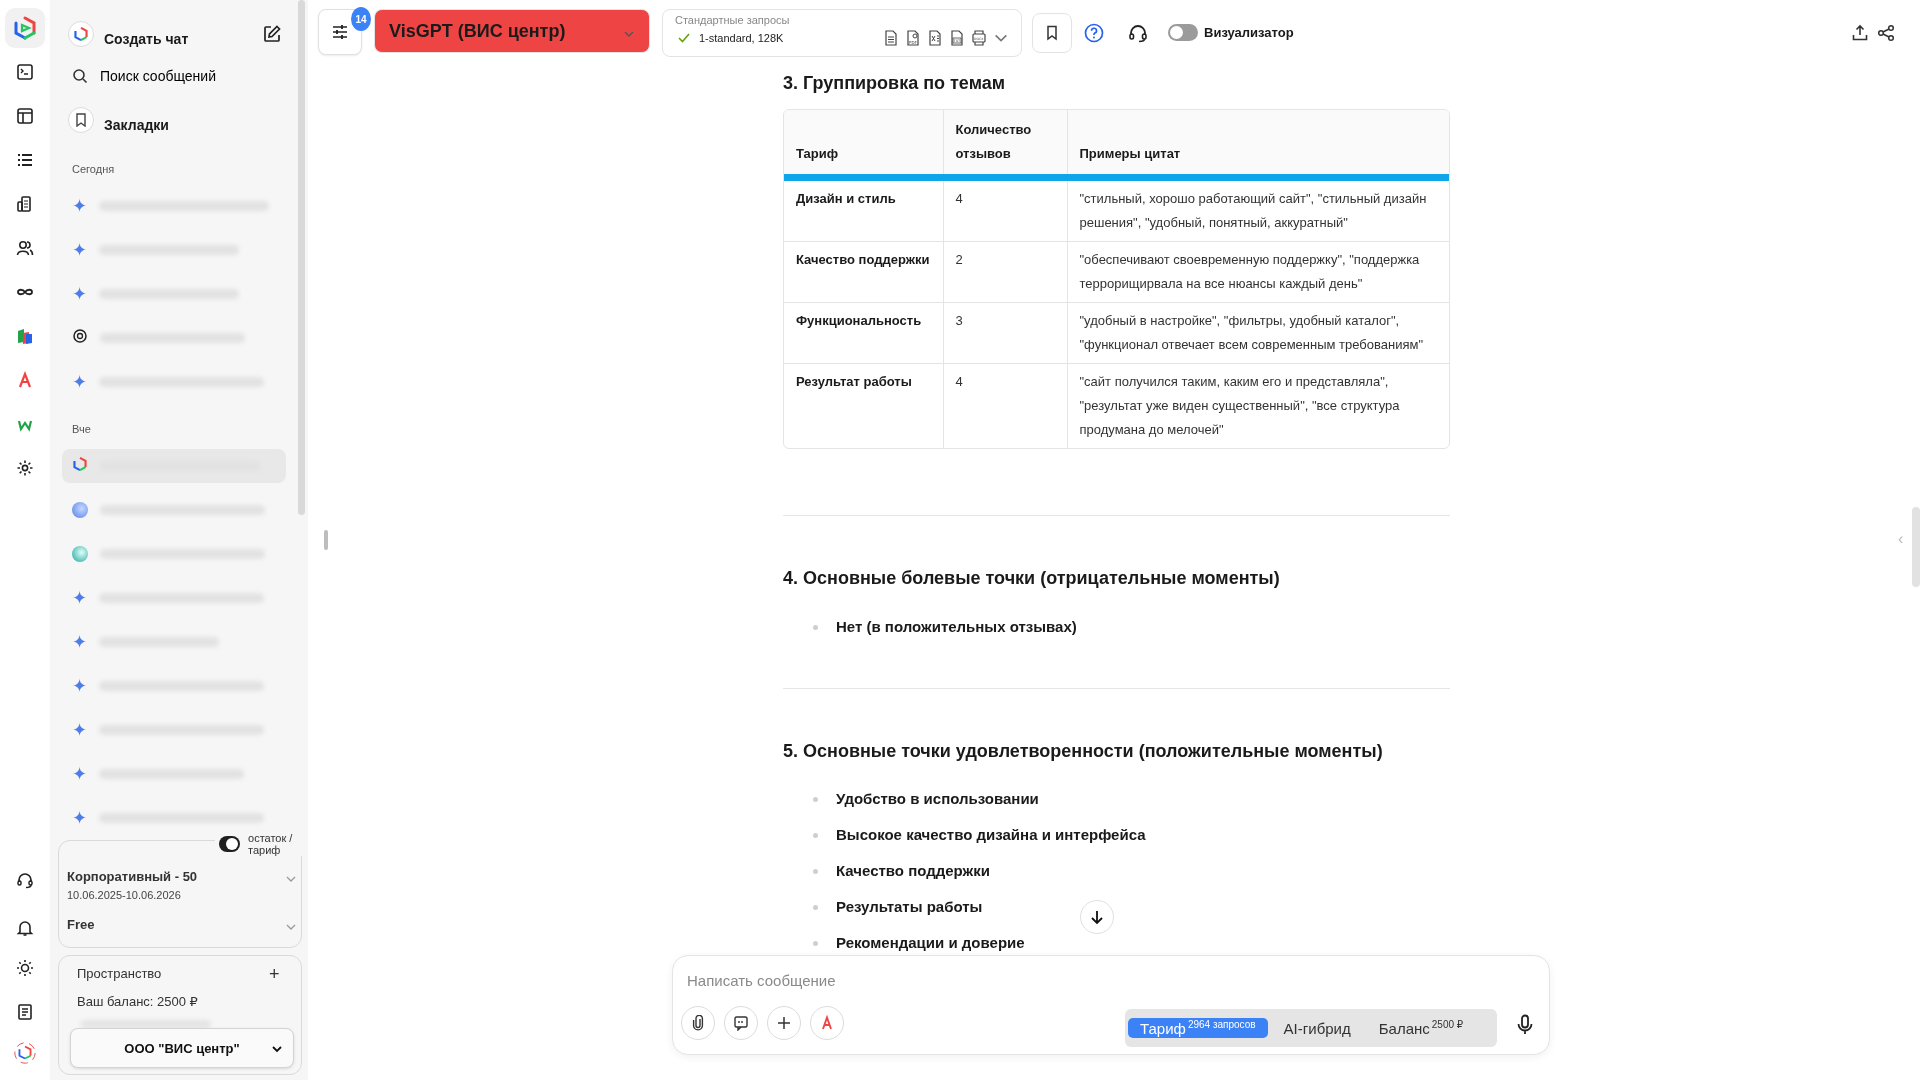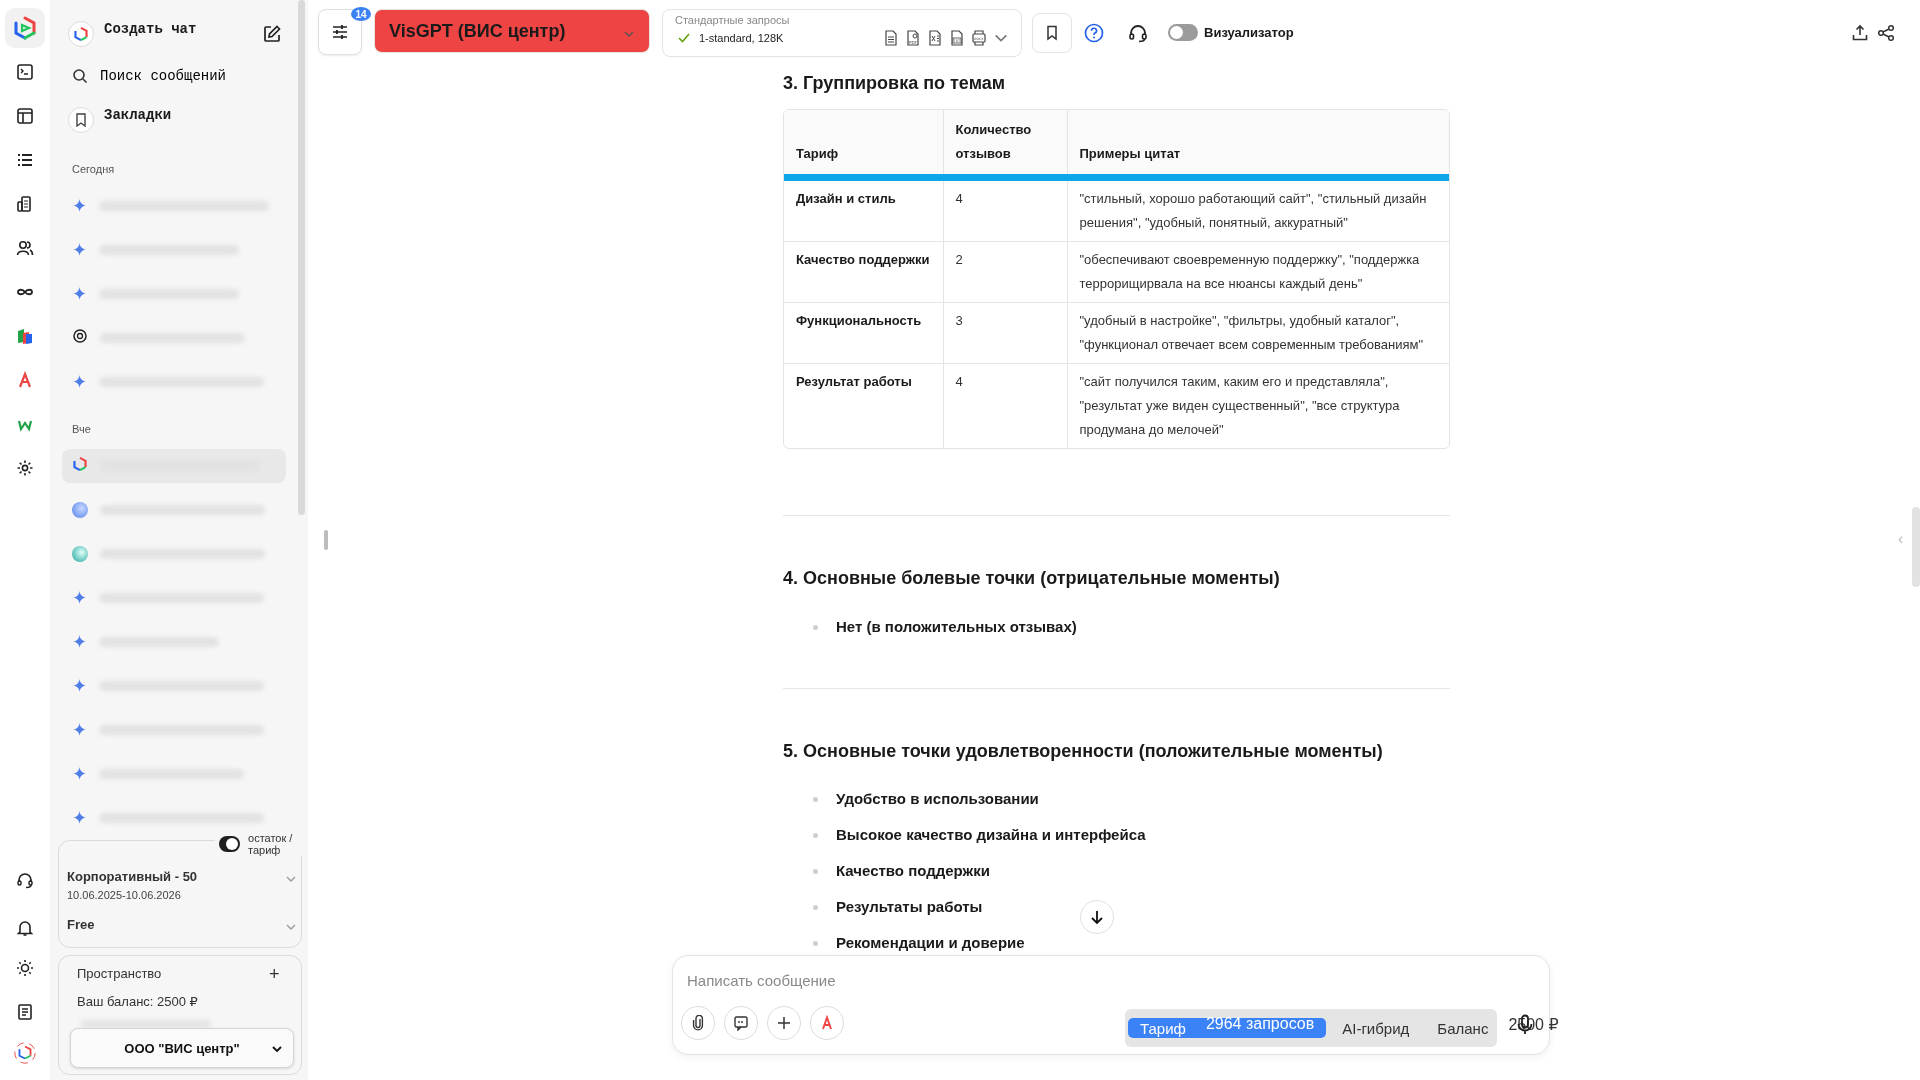--- a/index.html
+++ b/index.html
@@ -7,21 +7,21 @@
   .app { position: relative; width: 1920px; height: 1080px; }
 
   
   .rail { position: absolute; left: 0; top: 0; width: 50px; height: 1080px; background: #ffffff; }
   .rail-logo { position: absolute; left: 5px; top: 8px; width: 40px; height: 40px; border-radius: 10px; background: #f1f1f1; display: flex; align-items: center; justify-content: center; }
   .rail-icon { position: absolute; left: 13px; width: 24px; height: 24px; display: flex; align-items: center; justify-content: center; cursor: pointer; }
   .rail-icon svg { width: 18px; height: 18px; }
 
   
   .sidebar { position: absolute; left: 50px; top: 0; width: 258px; height: 1080px; background: #f6f6f6; }
-  .sb-top-item { position: absolute; left: 18px; display: flex; align-items: flex-start; gap: 10px; font-size: 14px; cursor: pointer; font-family: Liberation Mono, monospace; }
+  .sb-top-item { position: absolute; left: 18px; display: flex; align-items: flex-end; gap: 10px; font-size: 14px; cursor: pointer; }
   .sb-circle { width: 26px; height: 26px; border-radius: 50%; border: 1px solid #dcdcdc; background: #fff; display: flex; align-items: center; justify-content: center; }
   .sb-edit { position: absolute; left: 212px; top: 24px; width: 20px; height: 20px; cursor: pointer; }
   .sb-group-label { position: absolute; left: 22px; font-size: 11px; color: #555; }
   .sb-chat { position: absolute; left: 12px; width: 224px; height: 34px; display: flex; align-items: center; padding-left: 10px; gap: 12px; border-radius: 8px; cursor: pointer; }
   .sb-chat.active { background: #e8e8e8; }
   .sb-chat .blur-title { height: 10px; border-radius: 5px; background: #e2e2e2; filter: blur(2px); }
   .sb-scroll { position: absolute; left: 248px; top: 0; width: 7px; height: 515px; background: #d9d9d9; border-radius: 4px; }
 
   .sb-toggle-row { position: absolute; left: 165px; top: 832px; display: flex; align-items: center; gap: 8px; font-size: 11px; color: #333; background: #f6f6f6; padding: 0 4px; }
   .toggle-dark { width: 30px; height: 16px; border-radius: 8px; background: #1f1f1f; position: relative; cursor: pointer; }
@@ -36,21 +36,21 @@
   .space-plus { position: absolute; left: 210px; top: 8px; font-size: 18px; color: #333; cursor: pointer; }
   .space-balance { position: absolute; left: 18px; top: 38px; font-size: 13px; color: #333; }
   .space-blur { position: absolute; left: 22px; top: 64px; width: 130px; height: 8px; border-radius: 4px; background: #e4e4e4; filter: blur(2px); }
   .org-select { position: absolute; left: 11px; top: 72px; width: 224px; height: 40px; border: 1px solid #d4d4d4; border-radius: 8px; background: #fafafa; box-shadow: 0 1px 3px rgba(0,0,0,0.12); display: flex; align-items: center; justify-content: center; font-size: 13px; font-weight: bold; color: #111; cursor: pointer; }
   .org-select .chev { position: absolute; right: 10px; top: 14px; }
 
   .drag-handle { position: absolute; left: 324px; top: 530px; width: 4px; height: 20px; background: #bdbdbd; border-radius: 2px; cursor: ew-resize; }
 
   
   .hdr-filter { position: absolute; left: 318px; top: 9px; width: 44px; height: 46px; border: 1px solid #e0e0e0; border-radius: 8px; background: #fff; box-shadow: 0 1px 2px rgba(0,0,0,0.08); display: flex; align-items: center; justify-content: center; cursor: pointer; }
-  .hdr-badge { position: absolute; left: 351px; top: 7px; width: 20px; height: 14px; border-radius: 50%; background: #3b82f6; color: #fff; font-size: 10px; font-weight: bold; display: flex; align-items: center; justify-content: center; }
+  .hdr-badge { position: absolute; left: 351px; top: 7px; width: 20px; height: 24px; border-radius: 50%; background: #3b82f6; color: #fff; font-size: 10px; font-weight: bold; display: flex; align-items: center; justify-content: center; }
   .hdr-model { position: absolute; left: 374px; top: 9px; width: 276px; height: 44px; border: 1px solid #e3e3e3; border-radius: 8px; background: #ef4444; display: flex; align-items: center; padding-left: 14px; font-size: 18px; font-weight: bold; color: #1a1a1a; cursor: pointer; }
   .hdr-model .chev { position: absolute; right: 14px; top: 18px; }
   .hdr-req { position: absolute; left: 662px; top: 9px; width: 360px; height: 48px; border: 1px solid #e3e3e3; border-radius: 8px; background: #fff; cursor: pointer; }
   .hdr-req-label { position: absolute; left: 12px; top: 4px; font-size: 11px; color: #888; }
   .hdr-req-value { position: absolute; left: 14px; top: 21px; font-size: 11px; color: #222; display: flex; align-items: center; gap: 8px; }
   .hdr-req-icons { position: absolute; left: 220px; top: 20px; display: flex; gap: 6px; align-items: center; }
   .hdr-req-icons svg { width: 16px; height: 16px; }
   .hdr-bookmark { position: absolute; left: 1032px; top: 13px; width: 40px; height: 40px; border: 1px solid #e3e3e3; border-radius: 8px; background: #fff; display: flex; align-items: center; justify-content: center; cursor: pointer; }
   .hdr-icon { position: absolute; top: 22px; width: 22px; height: 22px; display: flex; align-items: center; justify-content: center; cursor: pointer; }
   .hdr-vis { position: absolute; left: 1168px; top: 24px; display: flex; align-items: center; gap: 6px; font-size: 13px; font-weight: bold; cursor: pointer; }
@@ -75,21 +75,21 @@
   .scroll-down { position: absolute; left: 1080px; top: 900px; width: 34px; height: 34px; border-radius: 50%; border: 1px solid #e0e0e0; background: #fff; display: flex; align-items: center; justify-content: center; cursor: pointer; }
 
   
   .composer { position: absolute; left: 672px; top: 955px; width: 878px; height: 100px; border: 1px solid #e4e4e4; border-radius: 16px; background: #fff; box-shadow: 0 2px 8px rgba(0,0,0,0.06); }
   .composer-input { position: absolute; left: 14px; top: 12px; width: 840px; height: 24px; border: none; outline: none; font-size: 15px; color: #222; background: transparent; font-family: "Liberation Sans", sans-serif; }
   .composer-input::placeholder { color: #8a8a8a; }
   .comp-btn { position: absolute; top: 50px; width: 34px; height: 34px; border-radius: 50%; border: 1px solid #dcdcdc; background: #fff; display: flex; align-items: center; justify-content: center; cursor: pointer; }
   .mode-group { position: absolute; left: 452px; top: 53px; width: 372px; height: 38px; background: #e5e5e5; border-radius: 6px; display: flex; align-items: center; padding: 3px; gap: 4px; }
   .mode { height: 20px; border-radius: 5px; display: flex; align-items: center; padding: 0 12px; font-size: 15px; color: #333; cursor: pointer; white-space: nowrap; }
   .mode.active { background: #3b82f6; color: #fff; }
-  .mode sup { font-size: 16px; margin-left: 20px; position: relative; top: -4px; }
+  .mode sup { font-size: 10px; margin-left: 2px; position: relative; top: -4px; }
   .mic { position: absolute; left: 840px; top: 57px; width: 24px; height: 24px; cursor: pointer; display: flex; align-items: center; justify-content: center; }
 
   
   .right-collapse { position: absolute; left: 1898px; top: 530px; width: 10px; height: 20px; cursor: pointer; color: #bbb; font-size: 16px; }
   .right-scroll { position: absolute; left: 1912px; top: 507px; width: 8px; height: 80px; background: #e2e2e2; border-radius: 4px; }
 </style>
 </head>
 <body>
 
 <div class="app">

